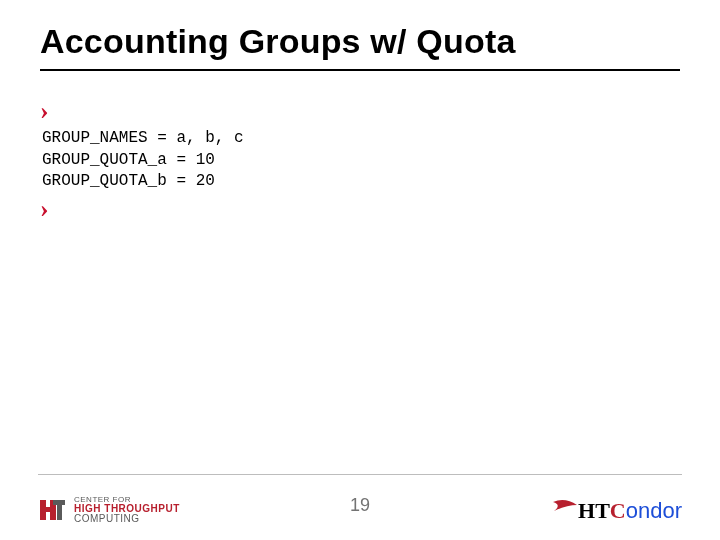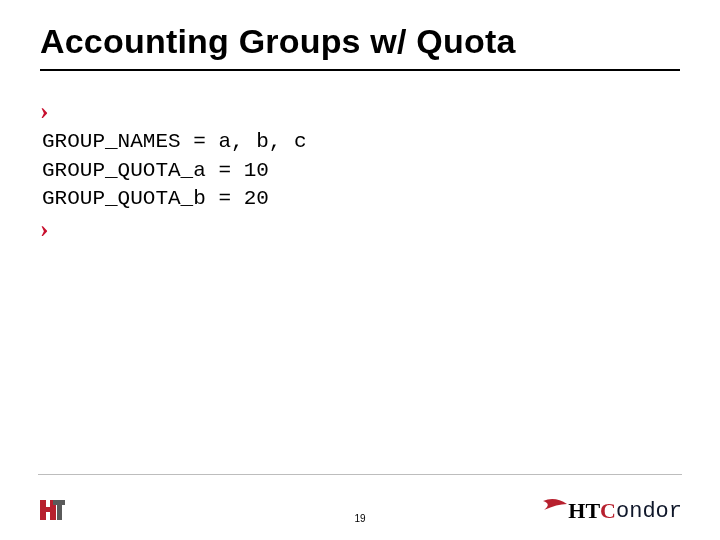--- a/index.html
+++ b/index.html
@@ -4,35 +4,35 @@
 <style>
 html,body{margin:0;padding:0}
 body{width:720px;height:540px;background:#fff;font-family:Arial,Helvetica,sans-serif;position:relative;overflow:hidden}
 .slide{box-sizing:border-box;padding:18px 40px 0 40px}
 .title{font-size:34px;font-weight:bold;color:#000;margin:4px 0 8px 0;letter-spacing:.2px}
 .rule{height:2px;background:#000;margin:0 0 24px 0}
 .content{font-size:24px;line-height:1.45;color:#000}
 .bullet{display:flex;align-items:flex-start;margin-bottom:2px}
 .bullet .mark{color:#c8102e;font-size:26px;font-weight:bold;margin-right:10px;line-height:1.2;font-family:Georgia,serif}
 .bullet .txt{padding-top:0}
-.code{font-family:"Courier New",Courier,monospace;font-size:21px;white-space:pre;margin-left:2px;line-height:1.35}
+.code{font-family:"Courier New",Courier,monospace;font-size:16px;white-space:pre;margin-left:2px;line-height:1.35}
 .footer{position:absolute;left:0;right:0;bottom:10px;height:56px}
 .footer .hr{position:absolute;left:38px;right:38px;top:0;height:1px;background:#bdbdbd}
-.pagenum{position:absolute;left:50%;transform:translateX(-50%);bottom:6px;font-size:10px;color:#000000}
+.pagenum{position:absolute;left:50%;transform:translateX(-50%);bottom:14px;font-size:18px;color:#737373}
 .logo-left{position:absolute;left:38px;bottom:6px;display:flex;align-items:center;gap:8px}
 .ht-box{width:28px;height:28px;display:flex;align-items:center;justify-content:center}
 .ht-box svg{width:28px;height:28px}
 .ht-text{display:flex;flex-direction:column;line-height:1.0}
 .ht-l1{font-size:8px;letter-spacing:.5px;color:#5a5a5a}
 .ht-l2{font-size:10px;letter-spacing:.5px;color:#b7202e;font-weight:bold}
 .ht-l3{font-size:10px;letter-spacing:.5px;color:#5a5a5a}
-.logo-right{position:absolute;right:38px;bottom:6px;display:flex;align-items:center;gap:2px}
+.logo-right{position:absolute;right:38px;bottom:6px;display:flex;align-items:flex-end;gap:2px}
 .condor-ht{font-family:Georgia,'Times New Roman',serif;font-size:22px;font-weight:bold;color:#000}
 .condor-c{font-family:Georgia,'Times New Roman',serif;font-size:22px;font-weight:bold;color:#b7202e;margin-left:-2px}
-.condor-rest{font-family:Liberation Mono, monospace;font-size:22px;color:#0f172a;margin-left:-2px}
+.condor-rest{font-family:Liberation Sans, sans-serif;font-size:22px;color:#1d4ed8;margin-left:-2px}
 .wing{width:26px;height:14px;margin-bottom:10px;margin-right:-2px}
 </style>
 </head>
 <body>
 
 <div class="slide">
   <div class="title">Accounting Groups w/ Quota</div>
   <div class="rule"></div>
 
   <div class="content">
@@ -55,20 +55,25 @@
   <div class="logo-left">
     <div class="ht-box">
       <svg viewBox="0 0 28 28">
         <rect x="2" y="4" width="6" height="20" fill="#b7202e"></rect>
         <rect x="12" y="4" width="6" height="20" fill="#b7202e"></rect>
         <rect x="2" y="11" width="16" height="5" fill="#b7202e"></rect>
         <rect x="15" y="4" width="12" height="5" fill="#5a5a5a"></rect>
         <rect x="19" y="4" width="5" height="20" fill="#5a5a5a"></rect>
       </svg>
     </div>
+    <div class="ht-text">
+      <span class="ht-l1">CENTER FOR</span>
+      <span class="ht-l2">HIGH THROUGHPUT</span>
+      <span class="ht-l3">COMPUTING</span>
+    </div>
   </div>
 
   <div class="pagenum">19</div>
 
   <div class="logo-right">
     <svg class="wing" viewBox="0 0 26 14">
       <path d="M1 2 Q13 -3 25 5 Q15 5 2 11 Q10 5 1 2 Z" fill="#b7202e"></path>
     </svg>
     <span class="condor-ht">HT</span>
     <span class="condor-c">C</span>

